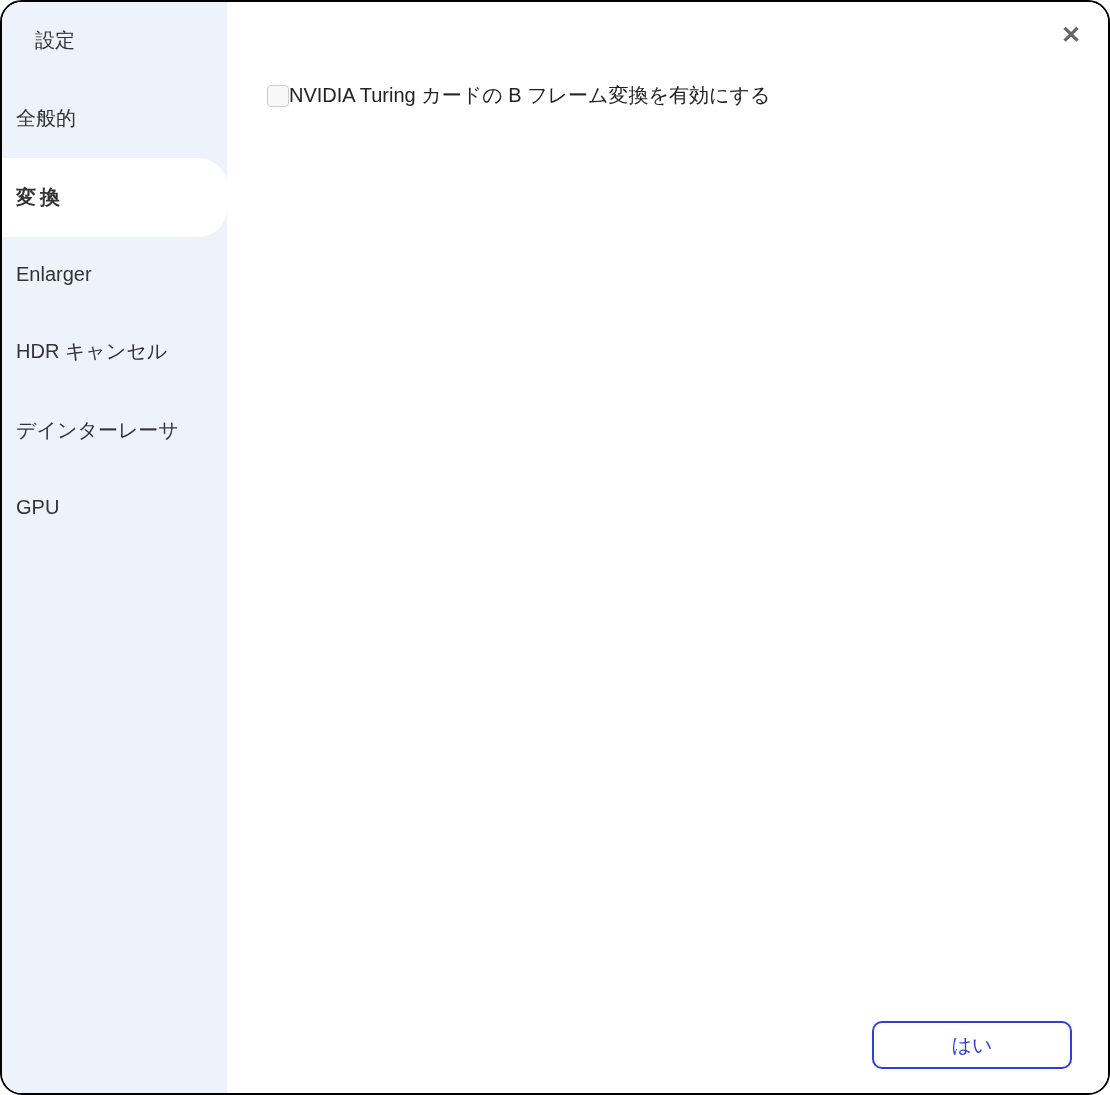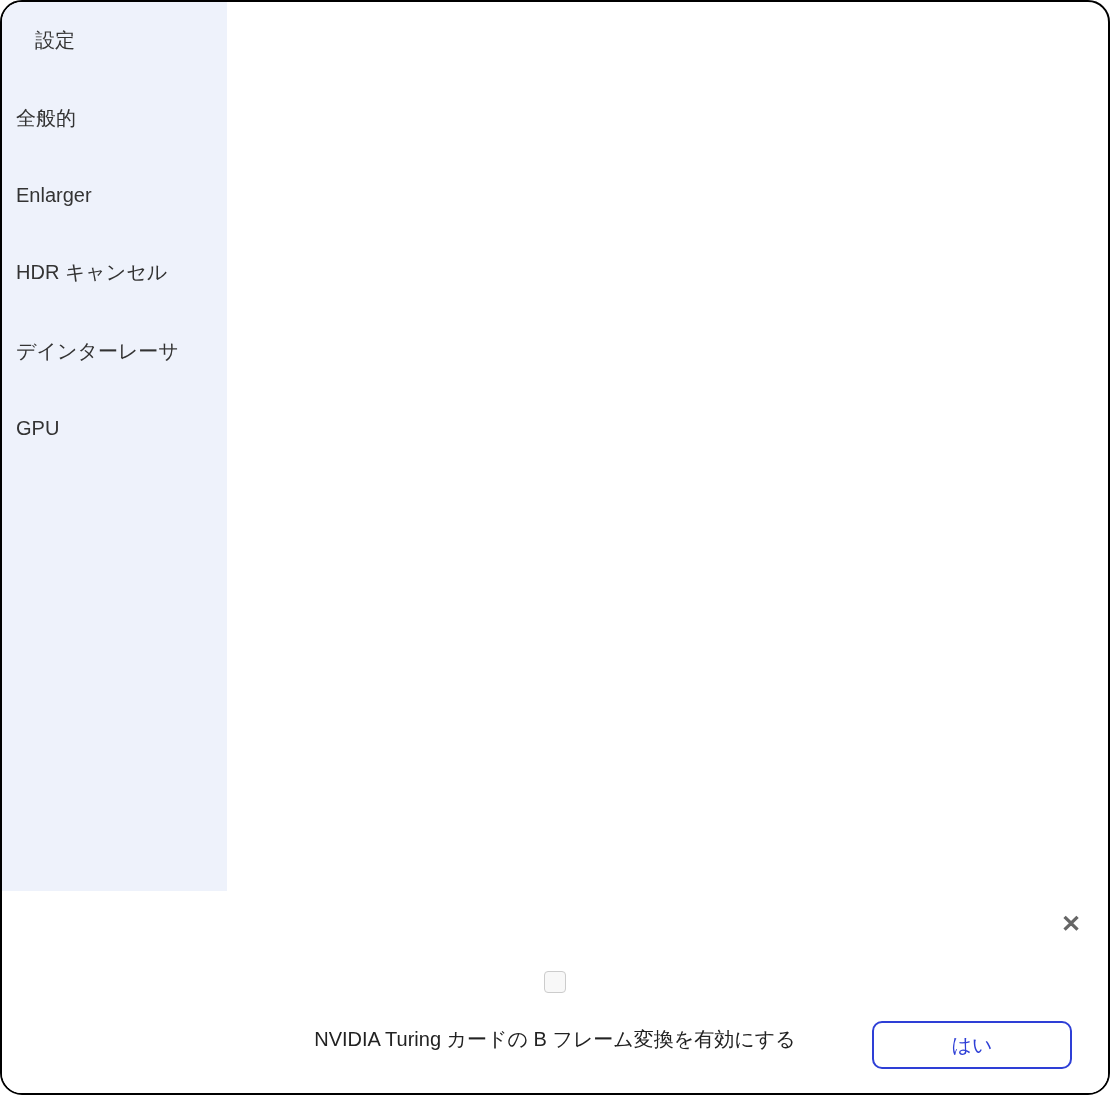--- a/index.html
+++ b/index.html
@@ -1,19 +1,18 @@
 <!DOCTYPE html>
 <html><head>
   <meta charset="utf-8">
   <style>
     * {
       margin: 0;
       padding: 0;
       box-sizing: border-box;
-      flex-direction: column;
     }
     body {
       font-family: -apple-system, BlinkMacSystemFont, "Segoe UI", "Hiragino Sans", "Meiryo", sans-serif;
       background: #ffffff;
       width: 1110px;
       height: 1095px;
       overflow: hidden;
     }
     .dialog {
       width: 1110px;
@@ -81,21 +80,21 @@
       justify-content: center;
       color: #666666;
       font-size: 24px;
       font-weight: bold;
       background: transparent;
       border: none;
     }
     .checkbox-row {
       display: flex;
       align-items: center;
-      gap: 33px;
+      gap: 0;
       padding-left: 0;
     }
     .checkbox {
       width: 22px;
       height: 22px;
       border: 1.5px solid #cccccc;
       border-radius: 4px;
       background: #f8f8f8;
       cursor: pointer;
       flex-shrink: 0;
@@ -131,20 +130,23 @@
   </style>
 </head>
 <body>
 
 <div class="dialog">
   <div class="sidebar">
     <div class="sidebar-title">設定</div>
     <div class="sidebar-item before-active">
       <span>全般的</span>
     </div>
+    <div class="sidebar-item active letter-space">
+      <span>変換</span>
+    </div>
     <div class="sidebar-item after-active">
       <span>Enlarger</span>
     </div>
     <div class="sidebar-item">
       <span>HDR キャンセル</span>
     </div>
     <div class="sidebar-item">
       <span>デインターレーサ</span>
     </div>
     <div class="sidebar-item">

